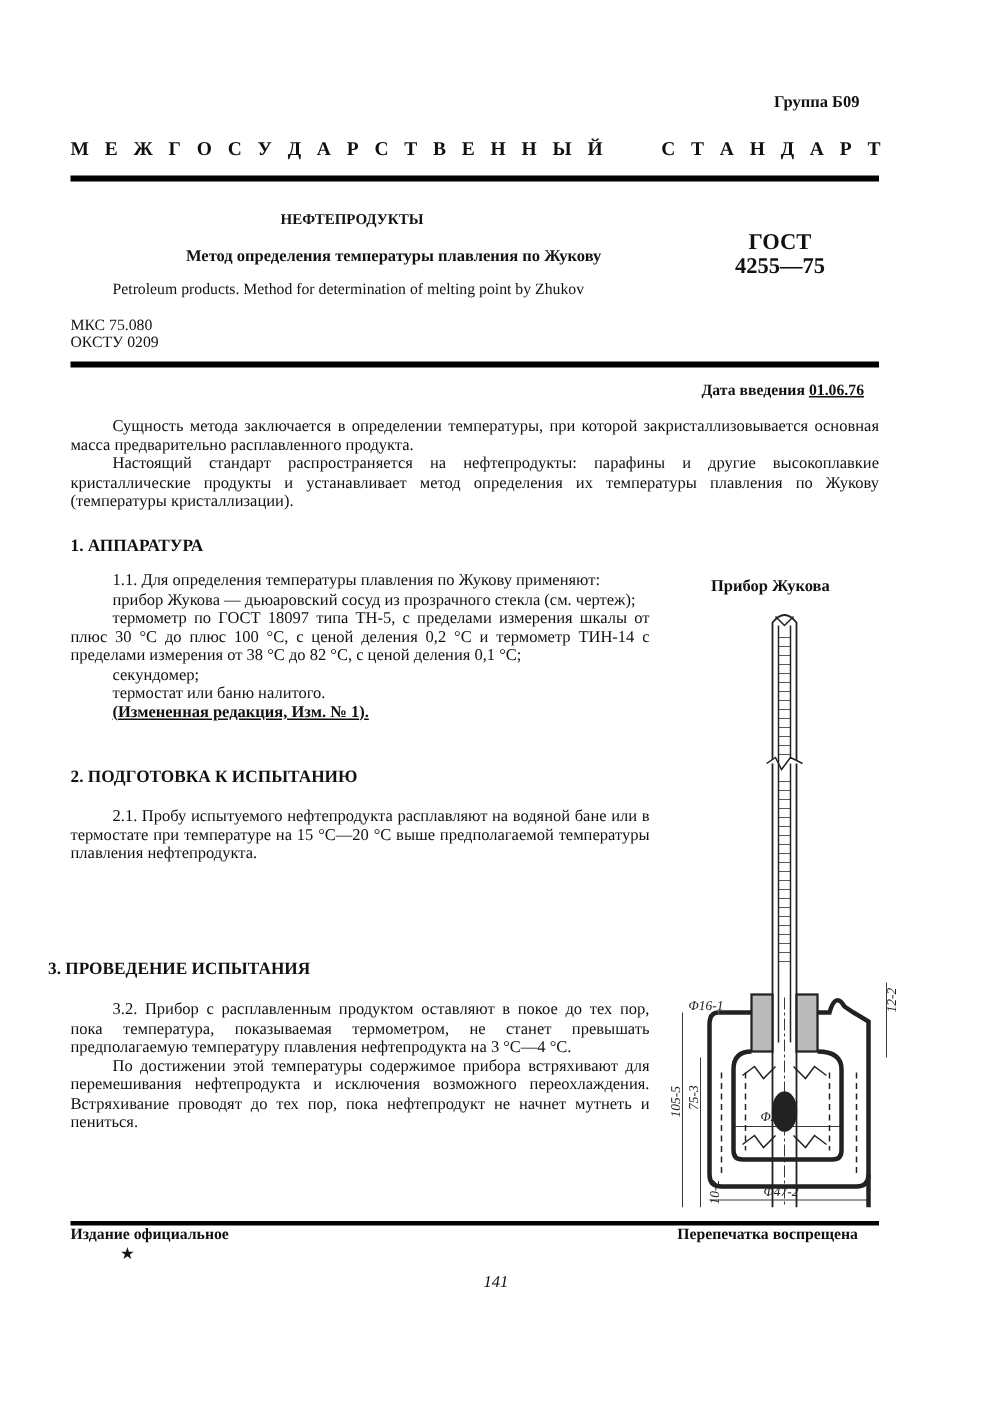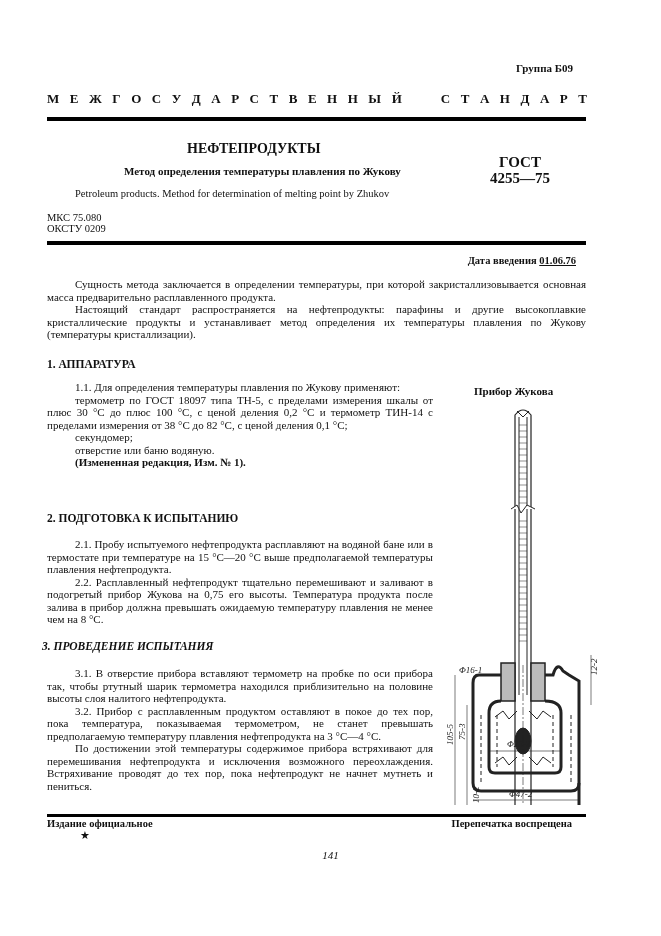--- a/index.html
+++ b/index.html
@@ -1,46 +1,46 @@
 <!DOCTYPE html>
 <html><head>
 <meta charset="utf-8">
 <style>
   html, body { margin: 0; padding: 0; background: #ffffff; }
   body { width: 661px; height: 936px; position: relative; overflow: hidden;
          font-family: "Liberation Serif", "DejaVu Serif", serif; color: #111; }
   .abs { position: absolute; }
-  .b { font-weight: bold; }
+  .b { font-weight: bold; text-decoration: underline; }
   .group { top: 62px; right: 88px; font-size: 11px; font-weight: bold; }
   .interstate { top: 91px; left: 47px; width: 540px; font-size: 13px; font-weight: bold;
                 display: flex; justify-content: space-between; }
   .interstate span { display: inline-block; }
   .interstate .gap { width: 18px; }
   .rule { left: 47px; width: 539px; background: #000; }
   .r1 { top: 117px; height: 4px; }
   .r2 { top: 241px; height: 4px; }
   .r3 { top: 814px; height: 3px; }
-  .title1 { top: 141px; left: 187px; font-size: 14px; font-weight: bold; }
+  .title1 { top: 141px; left: 187px; font-size: 10px; font-weight: bold; }
   .title2 { top: 165px; left: 96px; font-size: 11px; font-weight: bold; margin-left: 28px; }
   .title3 { top: 188px; left: 75px; font-size: 10.5px; }
   .gost { top: 154px; left: 480px; width: 80px; text-align: center; font-size: 15px; font-weight: bold; line-height: 16px; }
   .mks { top: 212px; left: 47px; font-size: 10.5px; line-height: 11px; }
   .date { top: 255px; right: 85px; font-size: 10.5px; font-weight: bold; }
   .date u { text-decoration: underline; }
   .para { left: 47px; font-size: 11px; line-height: 12.5px; text-align: justify; }
   .para p { margin: 0; }
   .ind { text-indent: 28px; }
   .intro { top: 278px; width: 539px; }
   .h { font-size: 11.5px; font-weight: bold; text-align: left; }
   .h1 { top: 358px; left: 47px; width: 539px; }
   .col { width: 386px; }
   .s1 { top: 381px; }
   .h2 { top: 512px; left: 47px; width: 386px; }
   .s2 { top: 538px; }
-  .h3 { top: 640px; left: 42px; width: 386px; font-style: italic; }
+  .h3 { top: 640px; left: 32px; width: 386px; }
   .s3 { top: 667px; }
   .fig-title { top: 385px; left: 474px; font-size: 11px; font-weight: bold; }
   .fig { top: 405px; left: 445px; width: 170px; height: 400px; }
   .foot-l { top: 818px; left: 47px; font-size: 10.5px; font-weight: bold; }
   .star { top: 829px; left: 80px; font-size: 11px; }
   .foot-r { top: 818px; right: 89px; font-size: 10.5px; font-weight: bold; }
   .page { top: 849px; left: 0; width: 661px; text-align: center; font-size: 11px; font-style: italic; }
 </style>
 </head>
 <body>
@@ -102,37 +102,36 @@
 
 <div class="abs para intro">
   <p class="ind">Сущность метода заключается в определении температуры, при которой закристаллизовывается основная масса предварительно расплавленного продукта.</p>
   <p class="ind">Настоящий стандарт распространяется на нефтепродукты: парафины и другие высокоплавкие кристаллические продукты и устанавливает метод определения их температуры плавления по Жукову (температуры кристаллизации).</p>
 </div>
 
 <div class="abs h h1">1. АППАРАТУРА</div>
 
 <div class="abs para col s1">
   <p class="ind">1.1. Для определения температуры плавления по Жукову применяют:</p>
+  <p class="ind">прибор Жукова — дьюаровский сосуд из прозрачного стекла (см. чертеж);</p>
   <p class="ind">термометр по ГОСТ 18097 типа ТН-5, с пределами измерения шкалы от плюс 30 °С до плюс 100 °С, с ценой деления 0,2 °С и термометр ТИН-14 с пределами измерения от 38 °С до 82 °С, с ценой деления 0,1 °С;</p>
   <p class="ind">секундомер;</p>
-  <p class="ind">отверстие или баню водяную.</p>
+  <p class="ind">термостат или баню налитого.</p>
   <p class="ind b">(Измененная редакция, Изм. № 1).</p>
 </div>
 
 <div class="abs h h2">2. ПОДГОТОВКА К ИСПЫТАНИЮ</div>
 
 <div class="abs para col s2">
   <p class="ind">2.1. Пробу испытуемого нефтепродукта расплавляют на водяной бане или в термостате при температуре на 15 °С—20 °С выше предполагаемой температуры плавления нефтепродукта.</p>
-  <p class="ind">2.2. Расплавленный нефтепродукт тщательно перемешивают и заливают в подогретый прибор Жукова на 0,75 его высоты. Температура продукта после залива в прибор должна превышать ожидаемую температуру плавления не менее чем на 8 °С.</p>
 </div>
 
 <div class="abs h h3">3. ПРОВЕДЕНИЕ ИСПЫТАНИЯ</div>
 
 <div class="abs para col s3">
-  <p class="ind">3.1. В отверстие прибора вставляют термометр на пробке по оси прибора так, чтобы ртутный шарик термометра находился приблизительно на половине высоты слоя налитого нефтепродукта.</p>
   <p class="ind">3.2. Прибор с расплавленным продуктом оставляют в покое до тех пор, пока температура, показываемая термометром, не станет превышать предполагаемую температуру плавления нефтепродукта на 3 °С—4 °С.</p>
   <p class="ind">По достижении этой температуры содержимое прибора встряхивают для перемешивания нефтепродукта и исключения возможного переохлаждения. Встряхивание проводят до тех пор, пока нефтепродукт не начнет мутнеть и пениться.</p>
 </div>
 
 <div class="abs fig-title">Прибор Жукова</div>
 
 <svg class="abs fig" viewBox="0 0 170 400" width="170" height="400">
   <g fill="none" stroke="#222" stroke-width="1">
 
     <path d="M70 400 L70 10 Q78 0 86 10 L86 400" stroke-width="1.2"></path>

